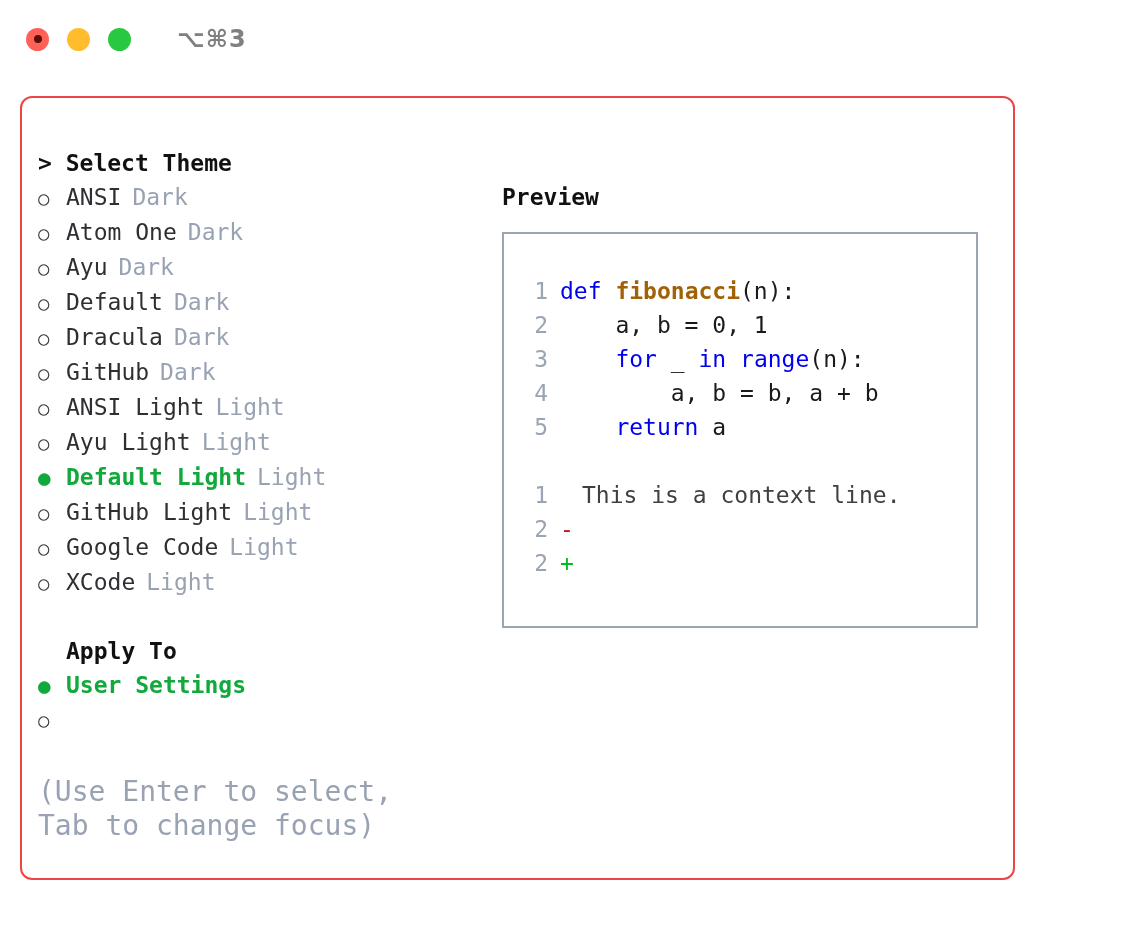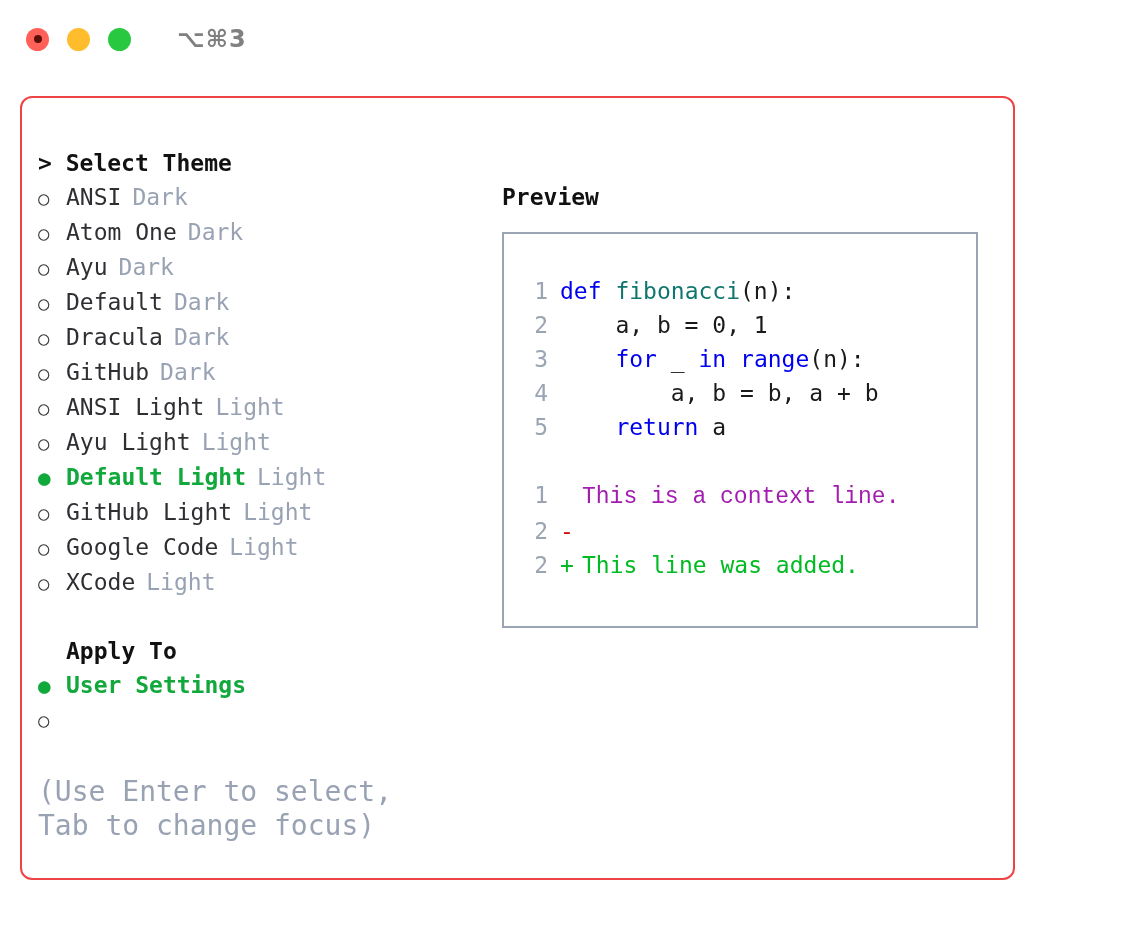--- a/index.html
+++ b/index.html
@@ -182,26 +182,26 @@
   }
   .lno {
     display: inline-block;
     width: 26px;
     flex: 0 0 26px;
     text-align: right;
     color: #9aa4b2;
     margin-right: 12px;
   }
   .tok-kw   { color: #0000ee; }
-  .tok-fn   { color: #0f766e; }
+  .tok-fn   { color: #a16207; font-weight: bold; }
   .tok-plain{ color: #1a1a1a; }
 
   .gap-line { height: 34px; }
 
-  .diff-ctx  { color: #a21caf; font-family: Liberation Mono, monospace; }
+  .diff-ctx  { color: #404040; }
   .diff-del  { color: #cc1111; }
   .diff-add  { color: #00bb22; }
   .diff-mark { display: inline-block; width: 22px; }
 </style>
 </head>
 <body>
 
 <div class="window">
 
   <div class="titlebar">
@@ -255,20 +255,20 @@
               <div class="code-line"><span class="lno">1</span><span class="tok-kw">def </span><span class="tok-fn">fibonacci</span><span class="tok-plain">(n):</span></div>
               <div class="code-line"><span class="lno">2</span><span class="tok-plain">    a, b = 0, 1</span></div>
               <div class="code-line"><span class="lno">3</span><span class="tok-kw">    for</span><span class="tok-plain"> _ </span><span class="tok-kw">in </span><span class="tok-kw">range</span><span class="tok-plain">(n):</span></div>
               <div class="code-line"><span class="lno">4</span><span class="tok-plain">        a, b = b, a + b</span></div>
               <div class="code-line"><span class="lno">5</span><span class="tok-kw">    return</span><span class="tok-plain"> a</span></div>
             </div>
           <div class="gap-line"></div>
           <div id="diff-sample">
               <div class="code-line"><span class="lno">1</span><span class="diff-mark diff-ctx"> </span><span class="diff-ctx">This is a context line.</span></div>
               <div class="code-line"><span class="lno">2</span><span class="diff-mark diff-del">-</span></div>
-              <div class="code-line"><span class="lno">2</span><span class="diff-mark diff-add">+</span><span class="diff-add">This line was added.</span></div>
+              <div class="code-line"><span class="lno">2</span><span class="diff-mark diff-add">+</span></div>
             </div>
         </div>
       </div>
 
     </div>
   </div>
 </div>
 
 </body></html>

